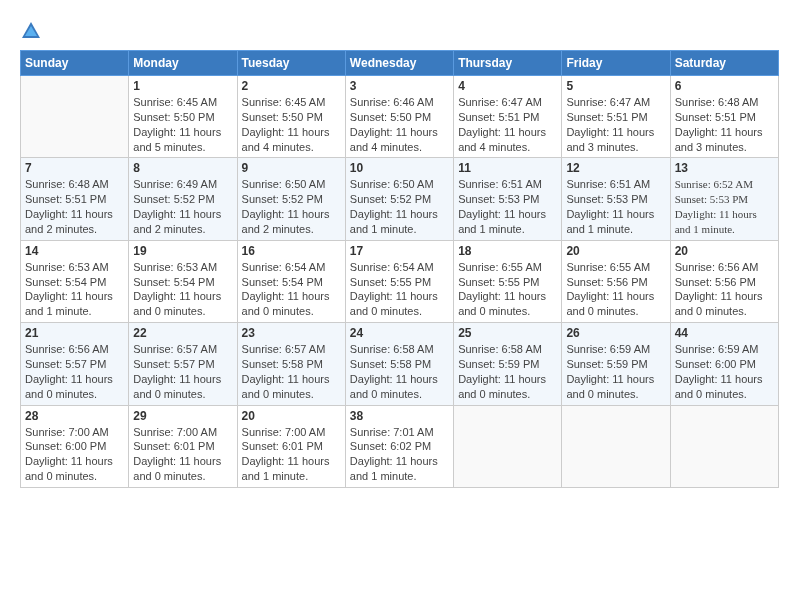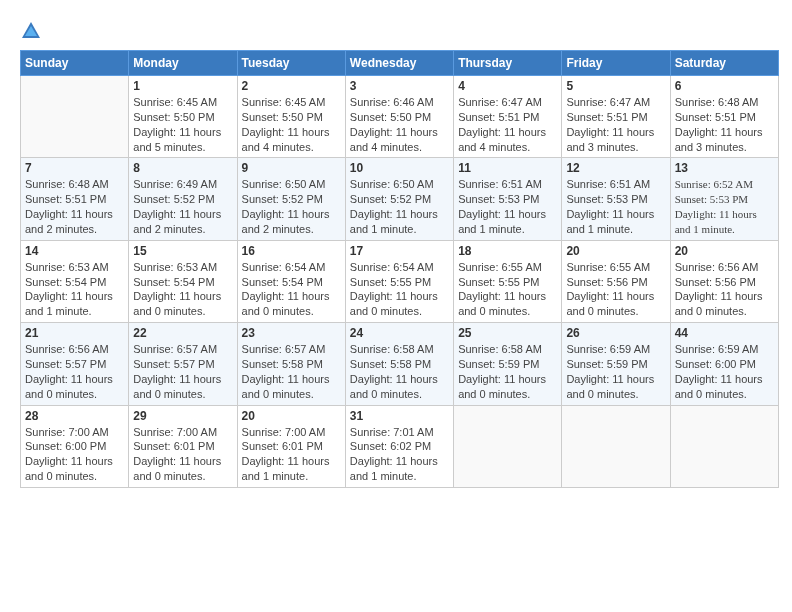--- a/index.html
+++ b/index.html
@@ -236,21 +236,21 @@
         </tr>
         <tr>
           <td>
             <span class="day-number">14</span>
             <div class="day-info" style="white-space: pre-line;">Sunrise: 6:53 AM
 Sunset: 5:54 PM
 Daylight: 11 hours
 and 1 minute.</div>
           </td>
           <td>
-            <span class="day-number">15</span>
+            <span class="day-number">19</span>
             <div class="day-info" style="white-space: pre-line;">Sunrise: 6:53 AM
 Sunset: 5:54 PM
 Daylight: 11 hours
 and 0 minutes.</div>
           </td>
           <td>
             <span class="day-number">16</span>
             <div class="day-info" style="white-space: pre-line;">Sunrise: 6:54 AM
 Sunset: 5:54 PM
 Daylight: 11 hours
@@ -352,21 +352,21 @@
 and 0 minutes.</div>
           </td>
           <td>
             <span class="day-number">20</span>
             <div class="day-info" style="white-space: pre-line;">Sunrise: 7:00 AM
 Sunset: 6:01 PM
 Daylight: 11 hours
 and 1 minute.</div>
           </td>
           <td>
-            <span class="day-number">31</span>
+            <span class="day-number">38</span>
             <div class="day-info" style="white-space: pre-line;">Sunrise: 7:01 AM
 Sunset: 6:02 PM
 Daylight: 11 hours
 and 1 minute.</div>
           </td>
           <td class="empty-cell"></td>
           <td class="empty-cell"></td>
           <td class="empty-cell"></td>
         </tr>
       </tbody>

